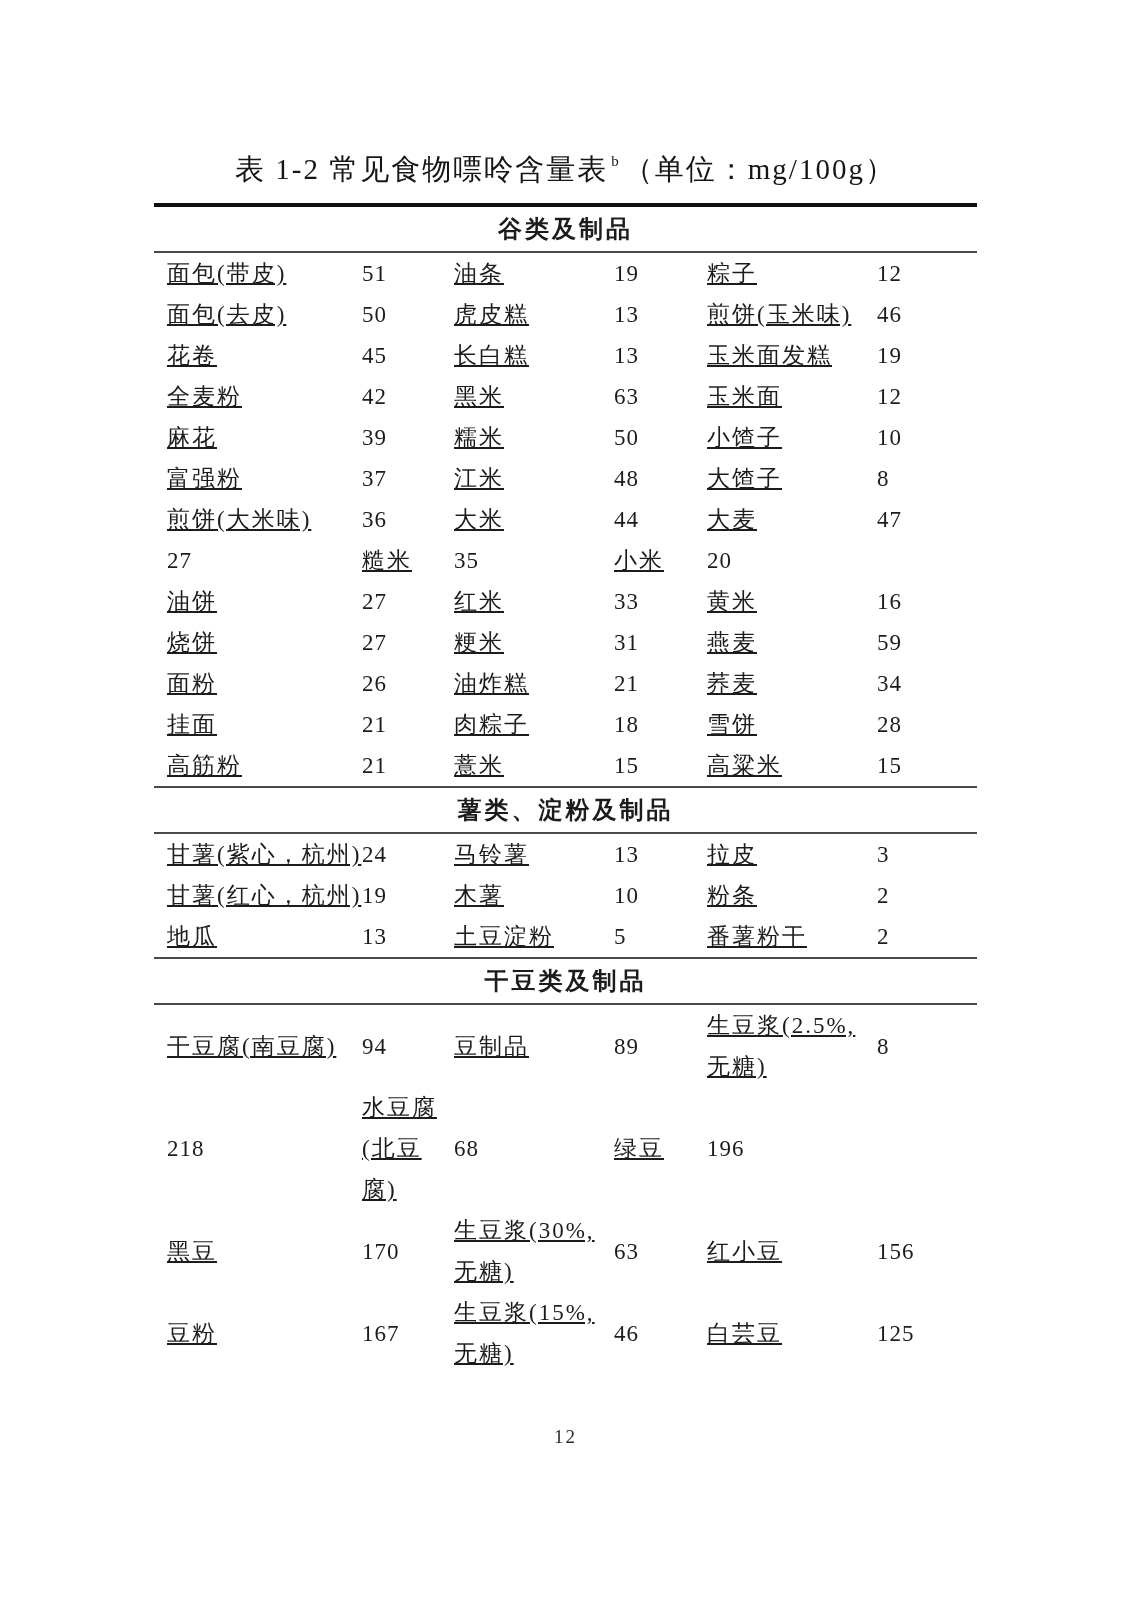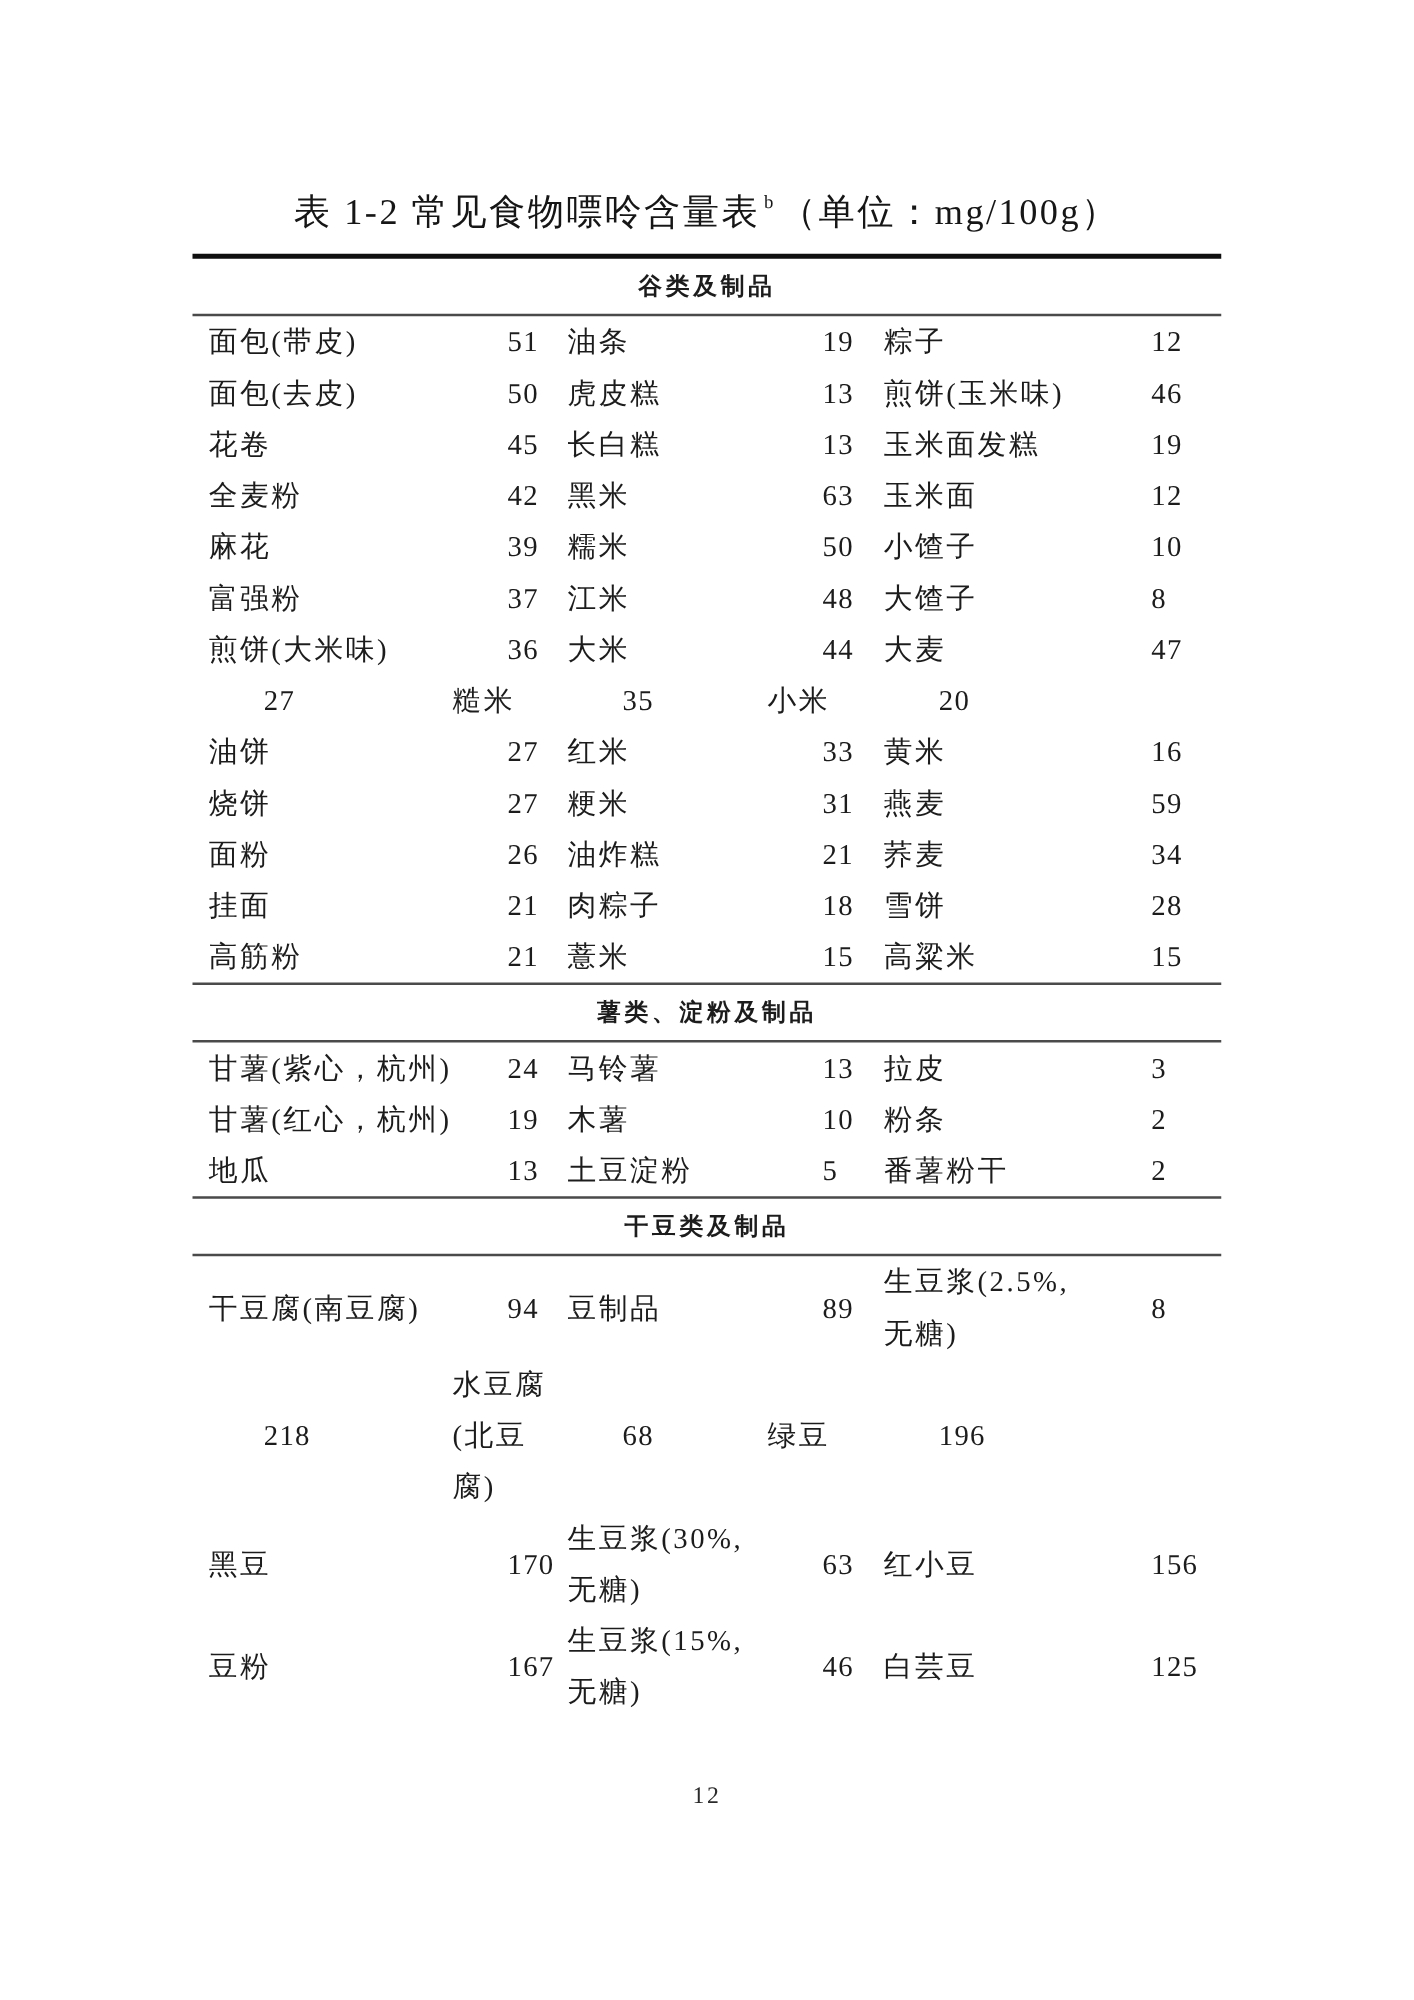--- a/index.html
+++ b/index.html
@@ -12,35 +12,35 @@
   .title {
     text-align:center; font-size:29px; letter-spacing:2px;
     margin-bottom:13px; white-space:nowrap; color:#161616;
   }
   .title sup {
     font-size:15px; letter-spacing:0; margin:0 5px 0 3px; position:relative; top:-2px;
   }
   .ptable { border-top:4px solid #0f0f0f; }
   .section-header-row {
     min-height:44px; display:flex; align-items:center; justify-content:center;
-    font-weight:bold; font-size:19px; letter-spacing:3px;
+    font-weight:bold; font-size:24px; letter-spacing:3px;
     border-bottom:2px solid #4a4a4a;
   }
   .section-body { border-bottom:2px solid #4a4a4a; }
   .ptable > .section-body:last-child { border-bottom:none; }
   .row {
     display:grid;
     grid-template-columns:208px 92px 160px 93px 170px 100px;
     align-items:center;
   }
   .cell { font-size:23px; line-height:41px; min-height:41px; display:flex; align-items:center; }
   .cell.name { letter-spacing:2px; }
-  .cell.name .inner { display:block; }
+  .cell.name .inner { display:block;text-decoration:underline; }
   .row .cell:first-child { padding-left:13px; }
-  .cell.val { letter-spacing:1px;margin-left:44px; }
+  .cell.val { letter-spacing:1px; }
   .pagenum {
     text-align:center; font-size:19px; margin-top:52px; color:#2a2a2a; letter-spacing:2px;
   }
 </style>
 </head>
 <body>
 
 <div class="page">
   <div class="content">
     <div class="title"><span>表 1-2  常见食物嘌呤含量表</span><sup>b</sup><span>（单位：mg/100g）</span></div>

